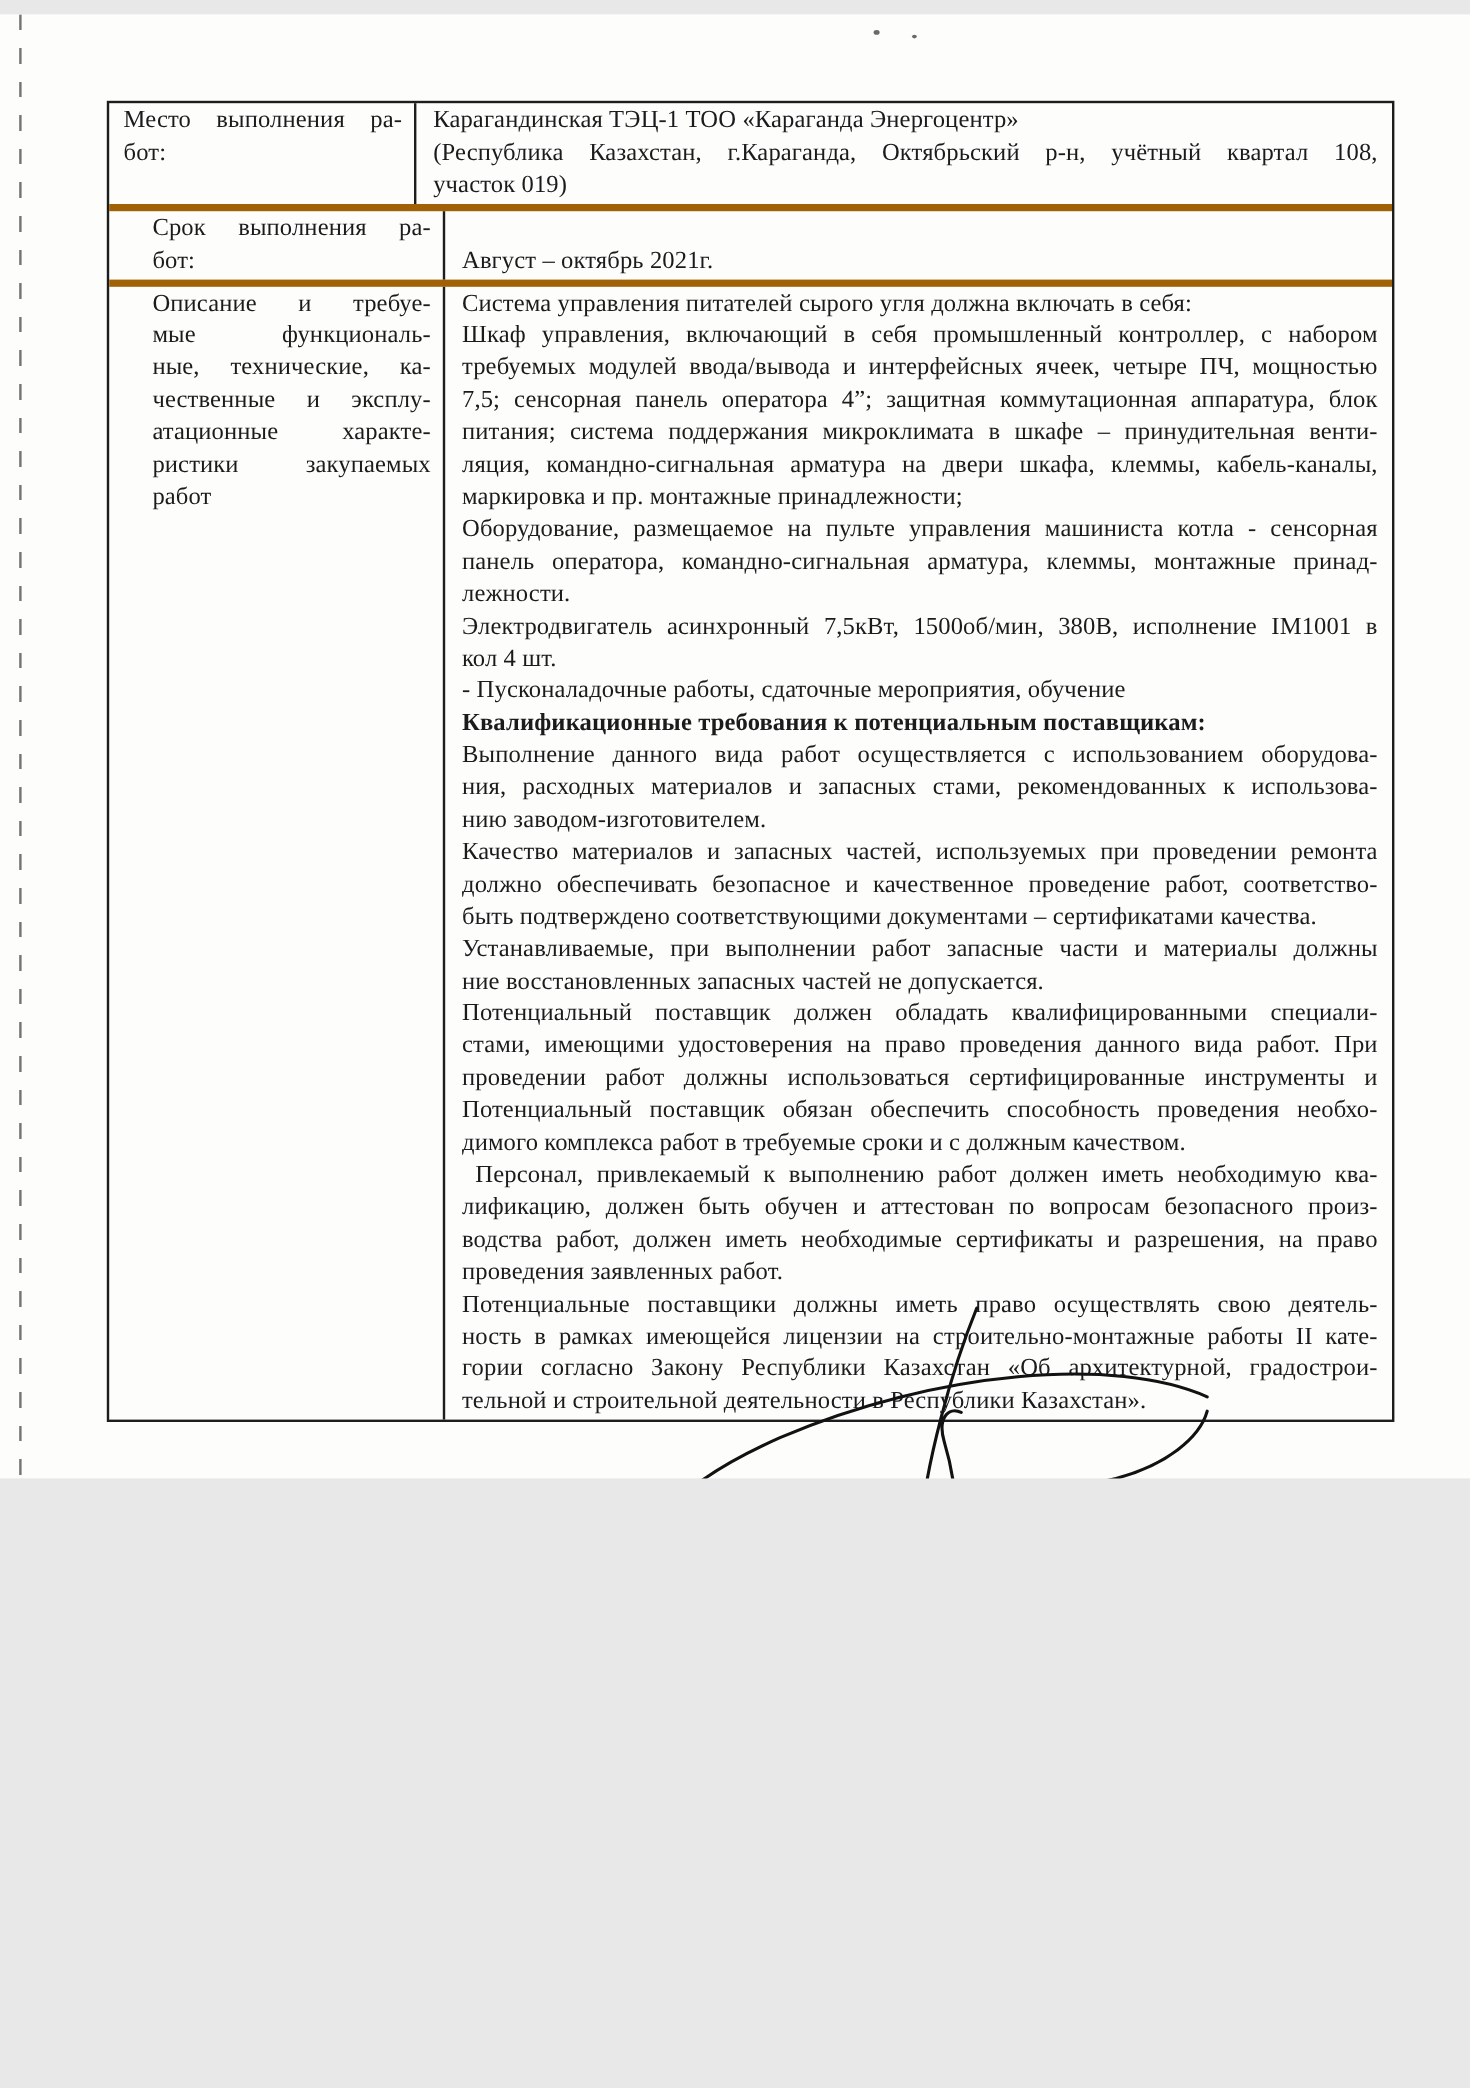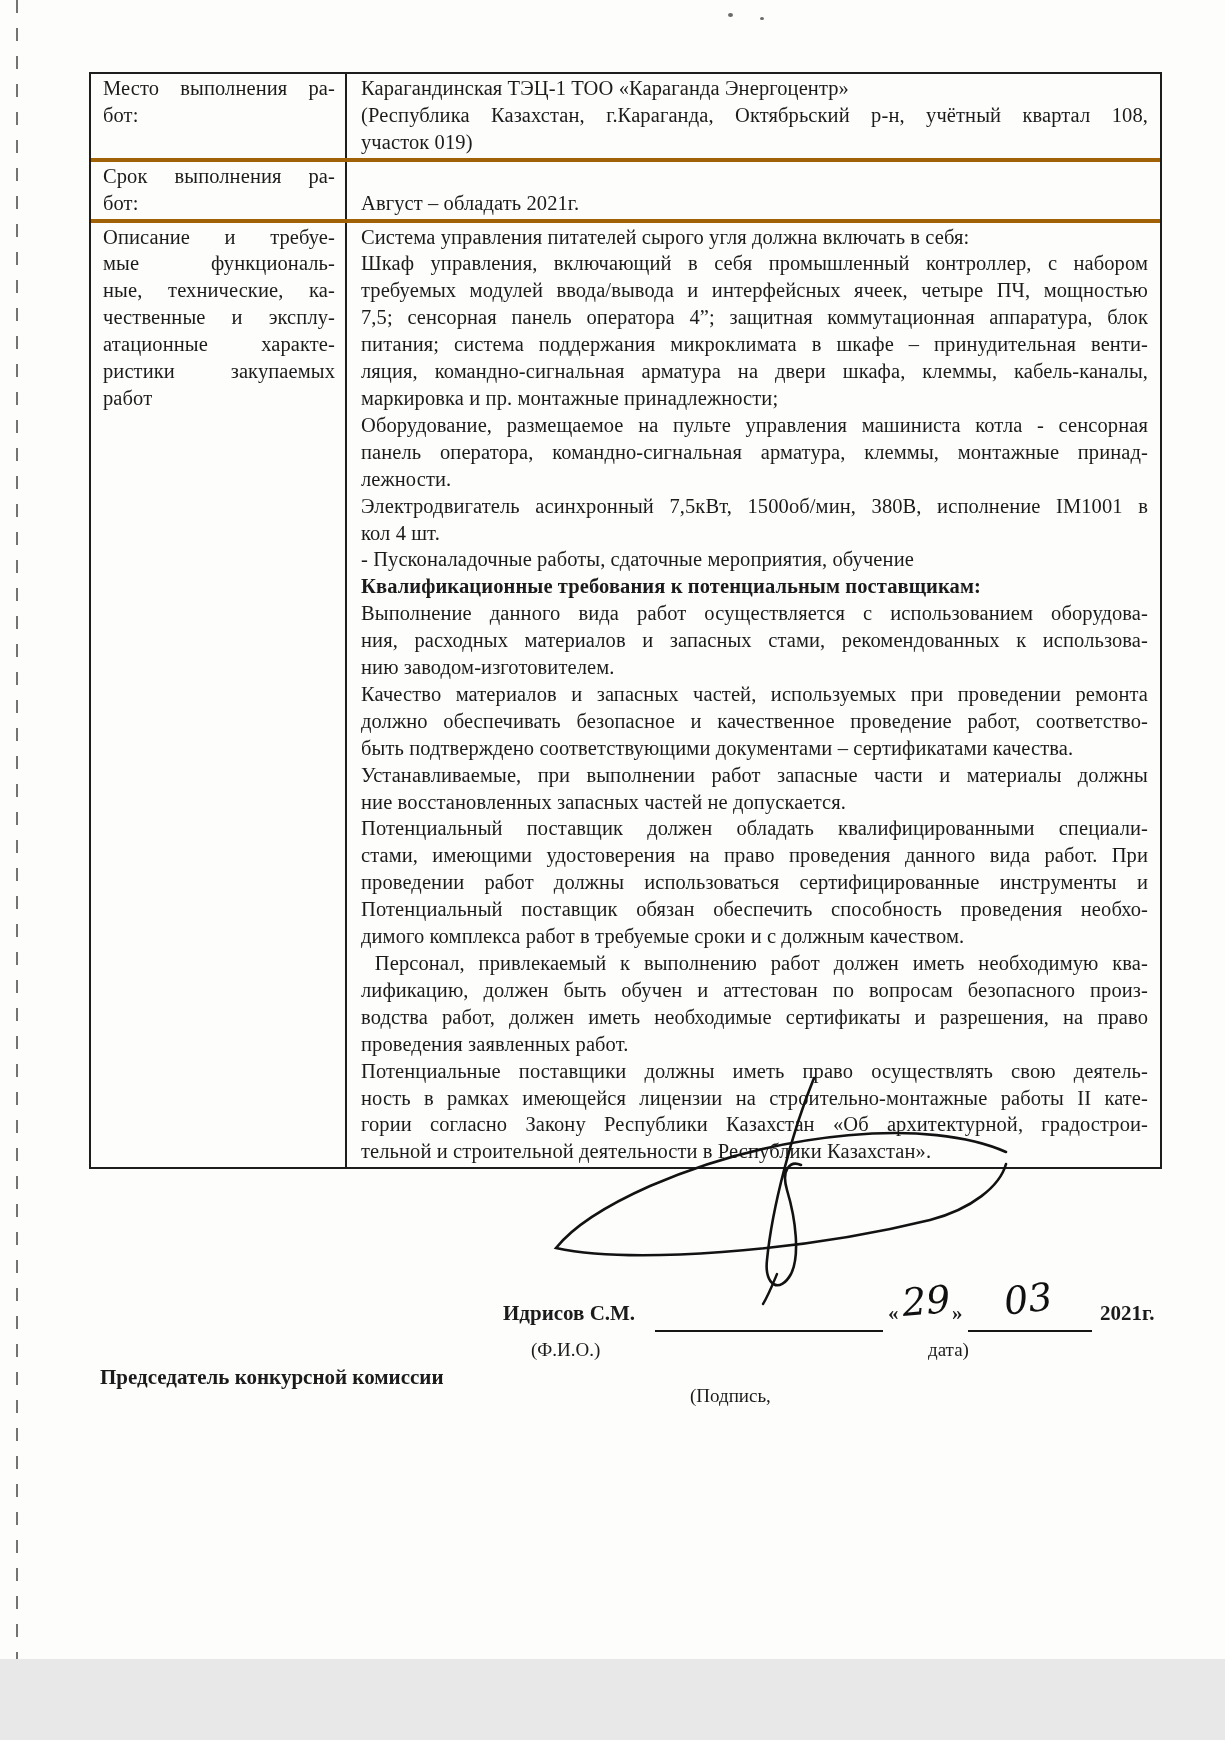--- a/index.html
+++ b/index.html
@@ -1,38 +1,38 @@
 <!DOCTYPE html>
 <html><head>
 <meta charset="utf-8">
 <style>
   html,body { margin:0; padding:0; background:#e8e8e8; }
   .page {
-    position:relative; width:1225px; height:1659px; margin:0 auto;
+    position:relative; width:1225px; height:1220px; margin:12px auto;
     background:#fdfdfc; overflow:hidden; color:#1b1b1b;
     font-family:"Liberation Serif","DejaVu Serif",serif;
   }
   
   .punch-line {
     position:absolute; left:16px; top:0; width:2px; height:1740px;
     background:repeating-linear-gradient(180deg,#454545 0 13px,transparent 13px 28px);
     opacity:.75;
   }
   .speck { position:absolute; background:#6a6a6a; border-radius:50%; }
   .noise-strip {
     position:absolute; left:18px; top:1720px; width:1170px; height:3px; opacity:.55;
     background:repeating-linear-gradient(90deg,#3c3c3c 0 7px,transparent 7px 31px,#3c3c3c 31px 34px,transparent 34px 78px,#3c3c3c 78px 90px,transparent 90px 160px);
   }
   
   .doc-table {
     position:absolute; left:89px; top:72px; width:1073px;
     border:2px solid #1d1d1d; box-sizing:border-box;
   }
   .t-row { display:flex; align-items:stretch; }
-  .t-row + .t-row { border-top:4px solid #a16207; }
+  .t-row + .t-row { border-top:6px solid #a16207;padding-left:24px; }
   .t-label {
     width:256px; box-sizing:border-box; flex:0 0 auto;
     border-right:2px solid #1d1d1d; padding:1px 10px 2px 12px;
   }
   .t-value { flex:1 1 auto; box-sizing:border-box; padding:1px 12px 2px 14px; }
   .row-1 .t-label, .row-1 .t-value { min-height:79px; }
   .row-2 .t-label, .row-2 .t-value { min-height:52px; }
   .row-2 .t-value { display:flex; flex-direction:column; justify-content:flex-end; }
   .ln {
     font-size:20.5px; line-height:26.9px; white-space:pre-wrap;
@@ -71,21 +71,21 @@
           <div class="ln">(Республика Казахстан, г.Караганда, Октябрьский р-н, учётный квартал 108,</div>
           <div class="ln end">участок 019)</div>
         </div>
     </div>
     <div class="t-row row-2">
       <div class="t-label">
           <div class="ln">Срок выполнения ра-</div>
           <div class="ln end">бот:</div>
         </div>
       <div class="t-value">
-          <div class="ln end">Август – обладать 2021г.</div>
+          <div class="ln end">Август – октябрь 2021г.</div>
         </div>
     </div>
     <div class="t-row row-3">
       <div class="t-label">
           <div class="ln">Описание и требуе-</div>
           <div class="ln">мые функциональ-</div>
           <div class="ln">ные, технические, ка-</div>
           <div class="ln">чественные и эксплу-</div>
           <div class="ln">атационные характе-</div>
           <div class="ln">ристики закупаемых</div>

